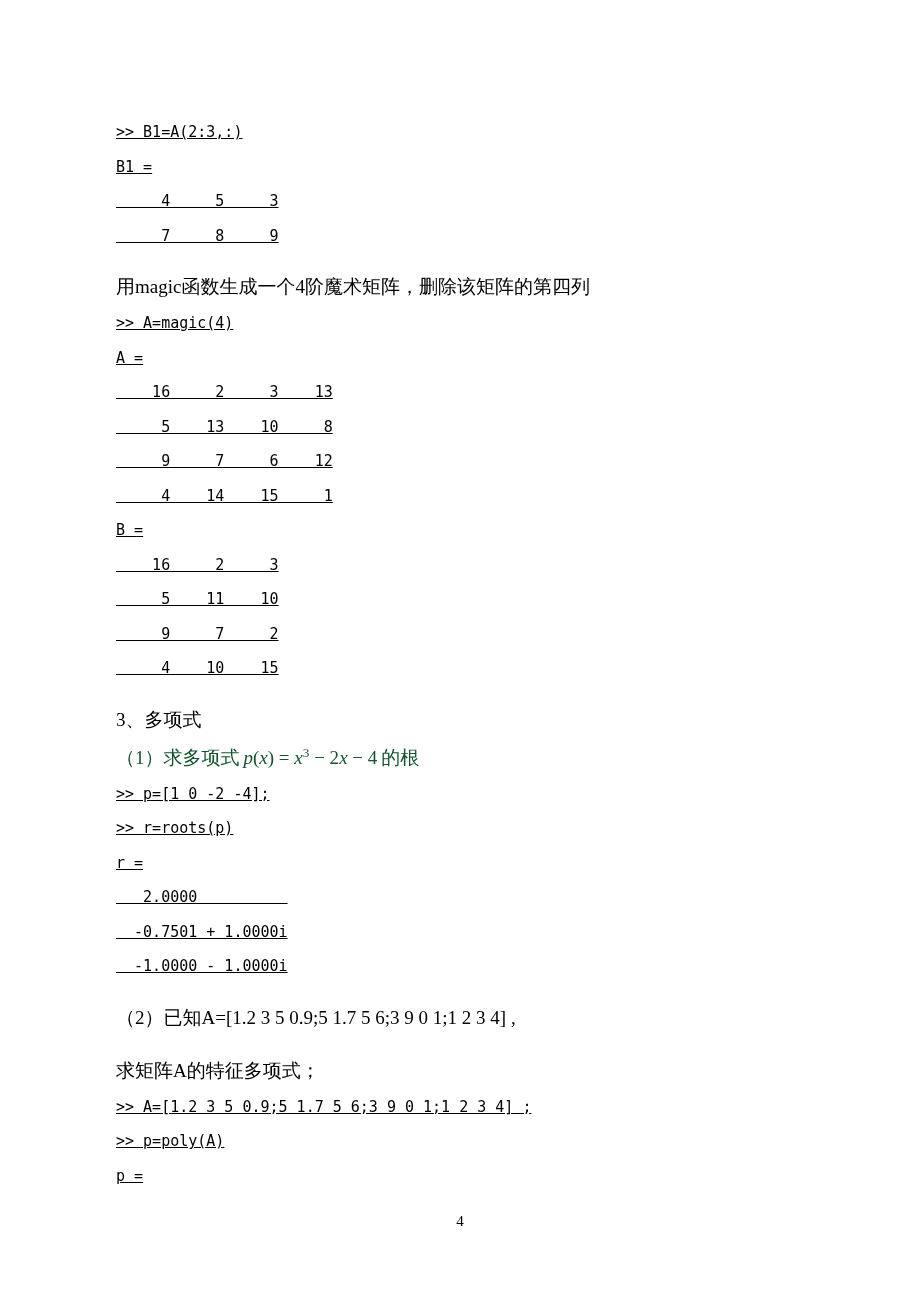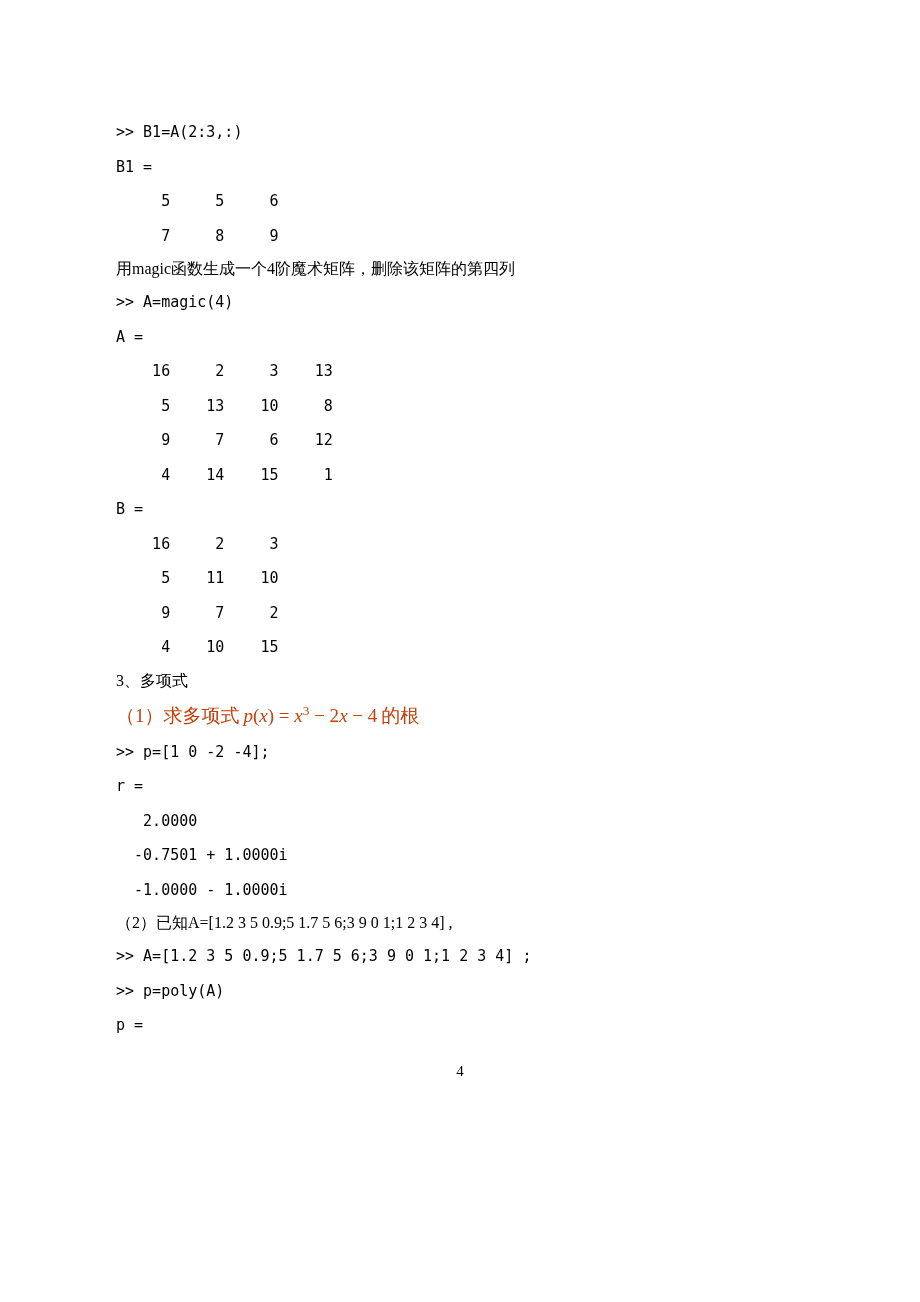--- a/index.html
+++ b/index.html
@@ -13,32 +13,34 @@
     padding: 115px 116px 40px 116px;
     box-sizing: border-box;
     width: 920px;
   }
   .code {
     font-family: "SimSun", "NSimSun", monospace;
     font-size: 15px;
     line-height: 2.3;
     color: #000;
     white-space: pre;
+    text-decoration: underline;
   }
   .text-cn {
     font-family: "SimSun", "NSimSun", serif;
-    font-size: 16px;
+    font-size: 19px;
     line-height: 2.0;
     color: #000;
+    margin-top: 15px;
   }
   .formula-line {
     font-family: "SimSun", "NSimSun", serif;
     font-size: 19px;
     line-height: 2.0;
-    color: #c2410c;
+    color: #14532d;
     display: flex;
     align-items: flex-end;
     gap: 4px;
   }
   .formula {
     font-family: Liberation Serif, serif;
     font-style: italic;
     position: relative;
   }
   .formula .rm { font-style: normal; }
@@ -54,21 +56,21 @@
     margin-top: 20px;
   }
 </style>
 </head>
 <body>
 
 <div class="page">
 
   <div class="code">&gt;&gt; B1=A(2:3,:)</div>
   <div class="code">B1 =</div>
-  <div class="code">     5     5     6</div>
+  <div class="code">     4     5     3</div>
   <div class="code">     7     8     9</div>
 
   <div class="text-cn">用magic函数生成一个4阶魔术矩阵，删除该矩阵的第四列</div>
 
   <div class="code">&gt;&gt; A=magic(4)</div>
   <div class="code">A =</div>
   <div class="code">    16     2     3    13</div>
   <div class="code">     5    13    10     8</div>
   <div class="code">     9     7     6    12</div>
   <div class="code">     4    14    15     1</div>
@@ -82,25 +84,27 @@
 
   <div class="formula-line">
     <span>（1）求多项式  </span>
     <span class="formula">
       <span>p</span><span class="rm">(</span><span>x</span><span class="rm">)</span><span class="rm"> = </span><span>x</span><sup class="rm">3</sup><span class="rm"> − 2</span><span>x</span><span class="rm"> − 4</span>
     </span>
     <span>  的根</span>
   </div>
 
   <div class="code">&gt;&gt; p=[1 0 -2 -4];</div>
+  <div class="code">&gt;&gt; r=roots(p)</div>
   <div class="code">r =</div>
   <div class="code">   2.0000          </div>
   <div class="code">  -0.7501 + 1.0000i</div>
   <div class="code">  -1.0000 - 1.0000i</div>
 
   <div class="text-cn">（2）已知A=[1.2 3 5 0.9;5 1.7 5 6;3 9 0 1;1 2 3 4] ,</div>
+  <div class="text-cn">求矩阵A的特征多项式；</div>
 
   <div class="code">&gt;&gt; A=[1.2 3 5 0.9;5 1.7 5 6;3 9 0 1;1 2 3 4] ;</div>
   <div class="code">&gt;&gt; p=poly(A)</div>
   <div class="code">p =</div>
 
   <div class="page-num">4</div>
 </div>
 
 </body></html>

